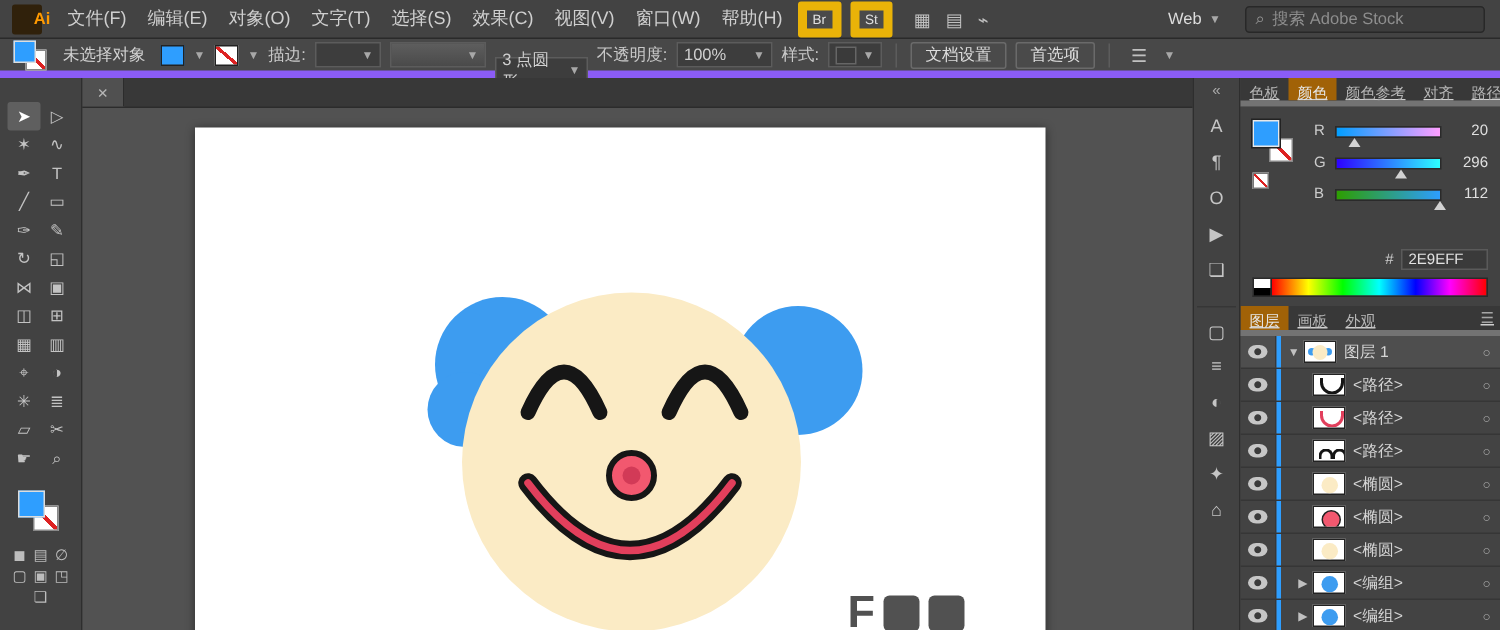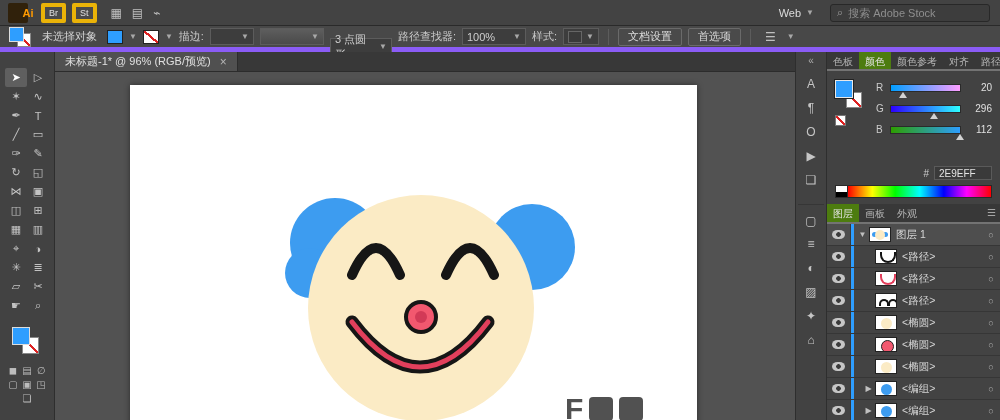--- a/index.html
+++ b/index.html
@@ -8,21 +8,21 @@
   *{box-sizing:border-box; margin:0; padding:0;}
   html,body{width:1000px;height:420px;overflow:hidden;}
   body{font-family:"Liberation Sans","DejaVu Sans",sans-serif;background:#333;}
   #app{width:1000px;height:420px;position:relative;background:#3c3c3c;color:#cfcfcf;overflow:hidden;}
 
   
   .menubar{height:26px;background:#434343;display:flex;align-items:center;padding:0 8px;border-bottom:1px solid #2a2a2a;font-size:12px;}
   .ai-logo{width:20px;height:20px;background:#30210b;color:#ff9a00;font-weight:bold;font-size:11px;display:flex;align-items:center;justify-content:center;border-radius:2px;margin-right:10px;flex:0 0 auto;padding-left:20px;}
   #menu-items{display:flex;align-items:center;}
   .menu-item{padding:0 7px;white-space:nowrap;cursor:default;}
-  .mini-app-btn{border:4px solid #eab308;border-radius:2px;font-size:9px;padding:1px 4px;margin:0 3px;color:#e0e0e0;background:#4a4a4a;}
+  .mini-app-btn{border:6px solid #eab308;border-radius:2px;font-size:9px;padding:1px 4px;margin:0 3px;color:#e0e0e0;background:#4a4a4a;}
   #menubar-icons{display:flex;align-items:center;margin-left:6px;}
   .mb-icon{margin:0 5px;color:#c0c0c0;font-size:12px;}
   .spacer{flex:1;}
   .workspace{display:flex;align-items:center;gap:5px;margin-right:16px;font-size:11px;color:#ddd;}
   .caret{font-size:8px;color:#a8a8a8;}
   .search-box{display:flex;align-items:center;background:#3d3d3d;border:1px solid #282828;border-radius:3px;height:18px;width:160px;padding:0 6px;gap:5px;margin-right:2px;}
   .search-glyph{color:#9a9a9a;font-size:11px;}
   .search-box input{background:transparent;border:none;outline:none;color:#bbb;font-size:11px;width:100%;font-family:inherit;}
   .search-box input::placeholder{color:#8e8e8e;}
 
@@ -72,23 +72,23 @@
   .wm-block{width:24px;height:24px;background:#3f3f3f;border-radius:4px;display:inline-block;}
 
   
   .right-strip{width:32px;background:#424242;border-left:1px solid #2e2e2e;border-right:1px solid #2e2e2e;display:flex;flex-direction:column;align-items:center;padding-top:3px;flex:0 0 auto;}
   .collapse{font-size:10px;color:#aaa;margin-bottom:6px;}
   .strip-icon{height:24px;width:26px;display:flex;align-items:center;justify-content:center;color:#c5c5c5;font-size:12px;}
   .strip-icon.gap{margin-top:12px;border-top:1px solid #363636;padding-top:4px;height:28px;}
 
   
   .right-panels{width:173px;display:flex;flex-direction:column;background:#424242;flex:0 0 auto;}
-  .panel-tabs{height:19px;background:#383838;display:flex;align-items:stretch;overflow:hidden;border-bottom:2px solid #737373;flex:0 0 auto;}
+  .panel-tabs{height:19px;background:#383838;display:flex;align-items:stretch;overflow:hidden;border-bottom:4px solid #737373;flex:0 0 auto;text-decoration:underline;}
   .panel-tab{padding:3px 6px 0;font-size:10px;color:#b5b5b5;white-space:nowrap;}
-  .panel-tab.active{background:#4d7c0f;color:#e6e6e6;}
+  .panel-tab.active{background:#a16207;color:#e6e6e6;}
   .panel-menu{margin-left:auto;color:#a5a5a5;font-size:10px;padding:3px 4px 0;}
 
   
   .color-body{height:133px;padding:8px 8px 6px;display:flex;flex-direction:column;flex:0 0 auto;}
   .color-main{display:flex;gap:9px;flex:1;}
   .cp-proxy{width:32px;position:relative;flex:0 0 auto;}
   .cp-stroke{position:absolute;left:11px;top:13px;width:16px;height:16px;background:#fff;border:1px solid #888;
     background-image:linear-gradient(to top right,transparent 44%,#d22 44%,#d22 56%,transparent 56%);}
   .cp-fill{position:absolute;left:0;top:1px;width:18px;height:18px;background:var(--accent);border:1px solid #e8e8e8;outline:1px solid #222;}
   .cp-none{position:absolute;left:0;top:36px;width:11px;height:11px;background:#fff;border:1px solid #777;
@@ -134,20 +134,31 @@
   .lr-label{flex:1;color:#d5d5d5;white-space:nowrap;overflow:hidden;}
   .lr-target{width:18px;color:#ababab;font-size:9px;text-align:center;flex:0 0 auto;}
 </style>
 </head>
 <body>
 
 <div id="app">
 
   <div class="menubar">
     <div class="ai-logo">Ai</div>
+    <div id="menu-items">
+        <span class="menu-item">文件(F)</span>
+        <span class="menu-item">编辑(E)</span>
+        <span class="menu-item">对象(O)</span>
+        <span class="menu-item">文字(T)</span>
+        <span class="menu-item">选择(S)</span>
+        <span class="menu-item">效果(C)</span>
+        <span class="menu-item">视图(V)</span>
+        <span class="menu-item">窗口(W)</span>
+        <span class="menu-item">帮助(H)</span>
+      </div>
     <span class="mini-app-btn">Br</span>
     <span class="mini-app-btn">St</span>
     <div id="menubar-icons">
         <span class="mb-icon">▦</span>
         <span class="mb-icon">▤</span>
         <span class="mb-icon">⌁</span>
       </div>
     <div class="spacer"></div>
     <div class="workspace">
       <span>Web</span>
@@ -175,21 +186,21 @@
       <span class="caret">▼</span>
     </div>
     <div class="dd dd-brush">
       <span></span>
       <span class="caret">▼</span>
     </div>
     <div class="dd dd-profile">
       <span>3 点圆形</span>
       <span class="caret">▼</span>
     </div>
-    <span class="ctrl-lbl">路径查找器:</span>
+    <span class="ctrl-lbl">不透明度:</span>
     <div class="dd dd-opacity">
       <span>100%</span>
       <span class="caret">▼</span>
     </div>
     <span class="ctrl-lbl">样式:</span>
     <div class="dd">
       <span class="sw-style"></span>
       <span class="caret">▼</span>
     </div>
     <div class="vsep"></div>
@@ -242,21 +253,20 @@
           <span class="mode-icon">▢</span>
           <span class="mode-icon">▣</span>
           <span class="mode-icon">◳</span>
           <span class="mode-icon">❏</span>
         </div>
     </div>
 
     <div class="center">
       <div class="tabbar">
         <div class="doc-tab">
-          <span>未标题-1* @ 96% (RGB/预览)</span>
           <span class="tab-close">×</span>
         </div>
       </div>
       <div class="canvas">
         <div class="artboard">
           <svg width="567" height="345" viewBox="0 0 567 345">
             <circle cx="205" cy="158" r="45" fill="#3D9CF0"></circle>
             <circle cx="180" cy="188" r="25" fill="#3D9CF0"></circle>
             <circle cx="402" cy="162" r="43" fill="#3D9CF0"></circle>
             <circle cx="291" cy="223" r="113" fill="#FBEBC5"></circle>

